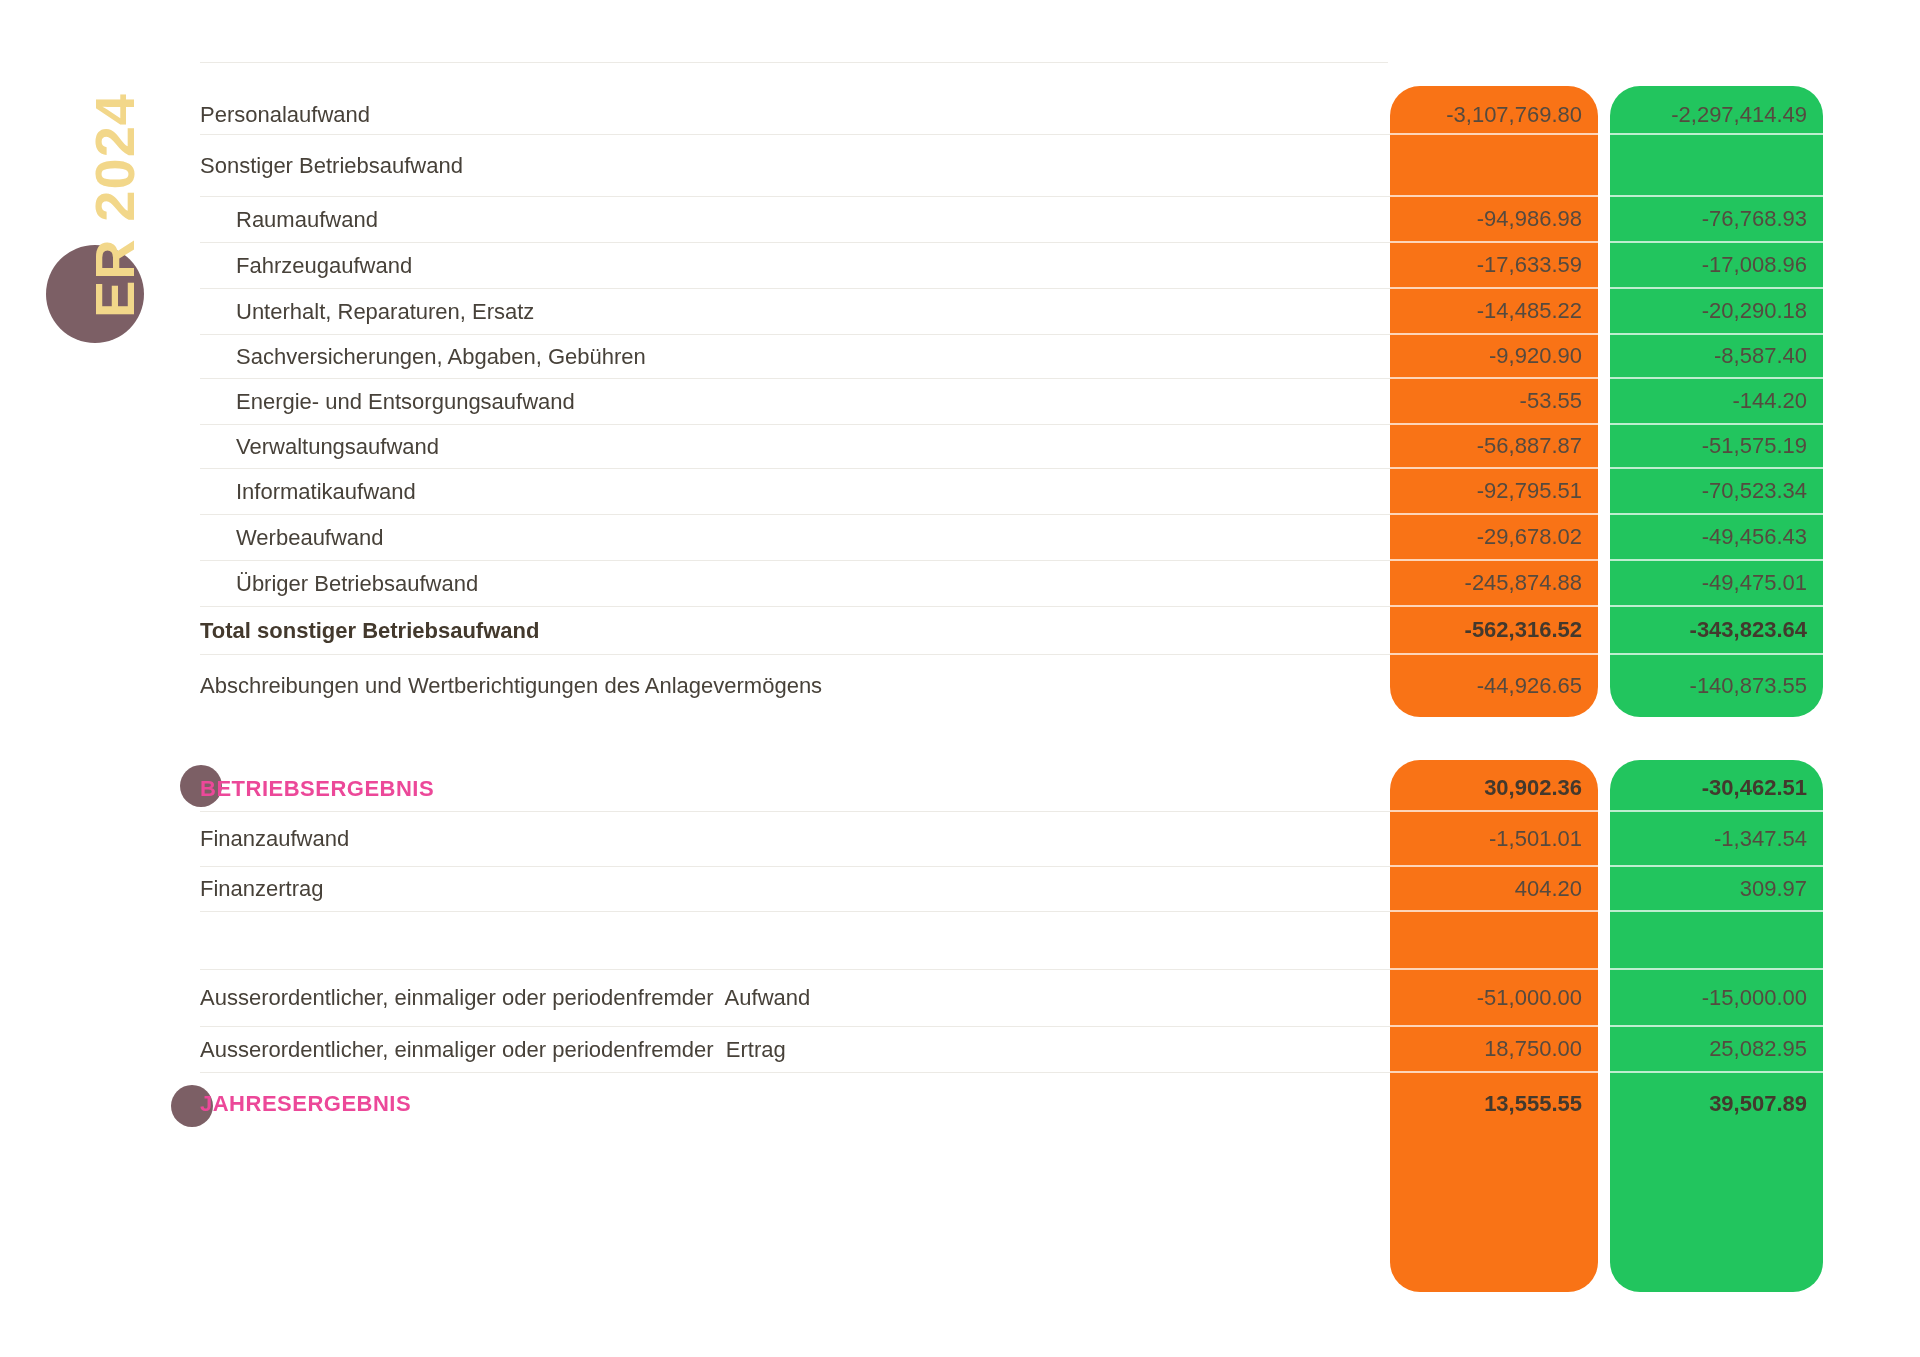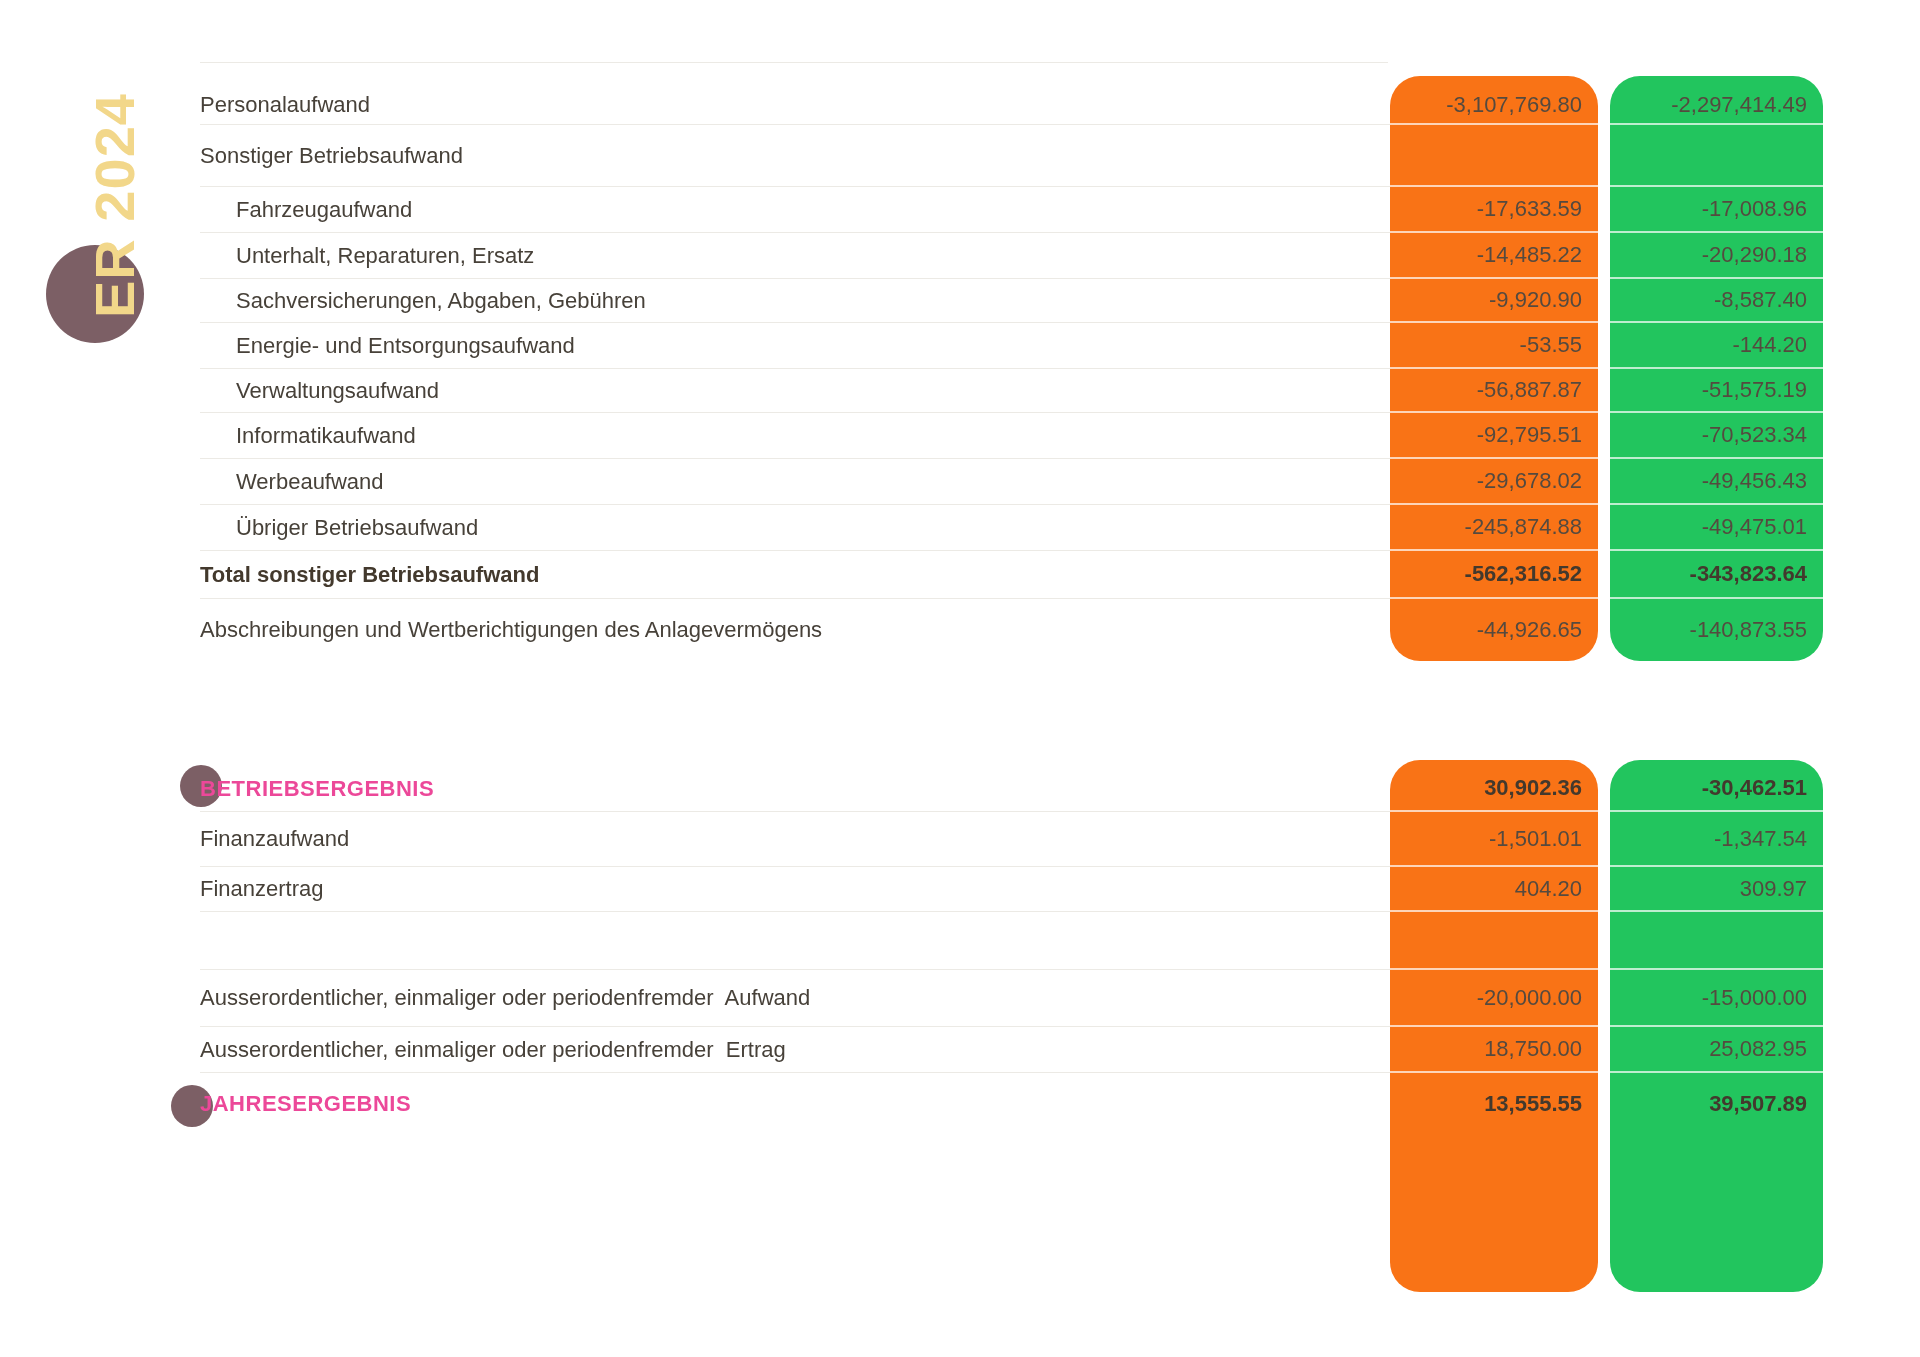--- a/index.html
+++ b/index.html
@@ -17,21 +17,21 @@
   }
   .er-title{
     position:absolute;left:88px;top:318px;width:236px;height:54px;
     transform:rotate(-90deg);transform-origin:0 0;
     font-size:56px;font-weight:bold;letter-spacing:1px;
     color:#F2D78A;line-height:54px;white-space:pre;
   }
   
   .topline{position:absolute;left:200px;top:62px;width:1188px;height:1px;background:#ECEAE5;}
   .block{position:absolute;left:200px;display:flex;flex-direction:column;}
-  .block1{top:76px;}
+  .block1{top:86px;}
   .block2{top:760px;}
   .row{display:flex;flex-direction:row;width:1623px;}
   .cell{box-sizing:border-box;display:flex;align-items:center;}
   .lbl{
     width:1190px;position:relative;
     border-bottom:1px solid #ECEAE5;
     font-size:22px;color:#474139;white-space:pre;
   }
   .v1,.v2{
     justify-content:flex-end;padding-right:16px;
@@ -81,20 +81,26 @@
       <div class="cell v2">-2,297,414.49</div>
     </div>
 
     <div class="row" style="height:62px">
       <div class="cell lbl">Sonstiger Betriebsaufwand</div>
       <div class="cell v1"></div>
       <div class="gapcol"></div>
       <div class="cell v2"></div>
     </div>
 
+    <div class="row ind" style="height:46px">
+      <div class="cell lbl">Raumaufwand</div>
+      <div class="cell v1">-94,986.98</div>
+      <div class="gapcol"></div>
+      <div class="cell v2">-76,768.93</div>
+    </div>
 
     <div class="row ind" style="height:46px">
       <div class="cell lbl">Fahrzeugaufwand</div>
       <div class="cell v1">-17,633.59</div>
       <div class="gapcol"></div>
       <div class="cell v2">-17,008.96</div>
     </div>
 
     <div class="row ind" style="height:46px">
       <div class="cell lbl">Unterhalt, Reparaturen, Ersatz</div>
@@ -189,21 +195,21 @@
 
     <div class="row" style="height:58px">
       <div class="cell lbl"></div>
       <div class="cell v1"></div>
       <div class="gapcol"></div>
       <div class="cell v2"></div>
     </div>
 
     <div class="row" style="height:57px">
       <div class="cell lbl">Ausserordentlicher, einmaliger oder periodenfremder  Aufwand</div>
-      <div class="cell v1">-20,000.00</div>
+      <div class="cell v1">-51,000.00</div>
       <div class="gapcol"></div>
       <div class="cell v2">-15,000.00</div>
     </div>
 
     <div class="row" style="height:46px">
       <div class="cell lbl">Ausserordentlicher, einmaliger oder periodenfremder  Ertrag</div>
       <div class="cell v1">18,750.00</div>
       <div class="gapcol"></div>
       <div class="cell v2">25,082.95</div>
     </div>

